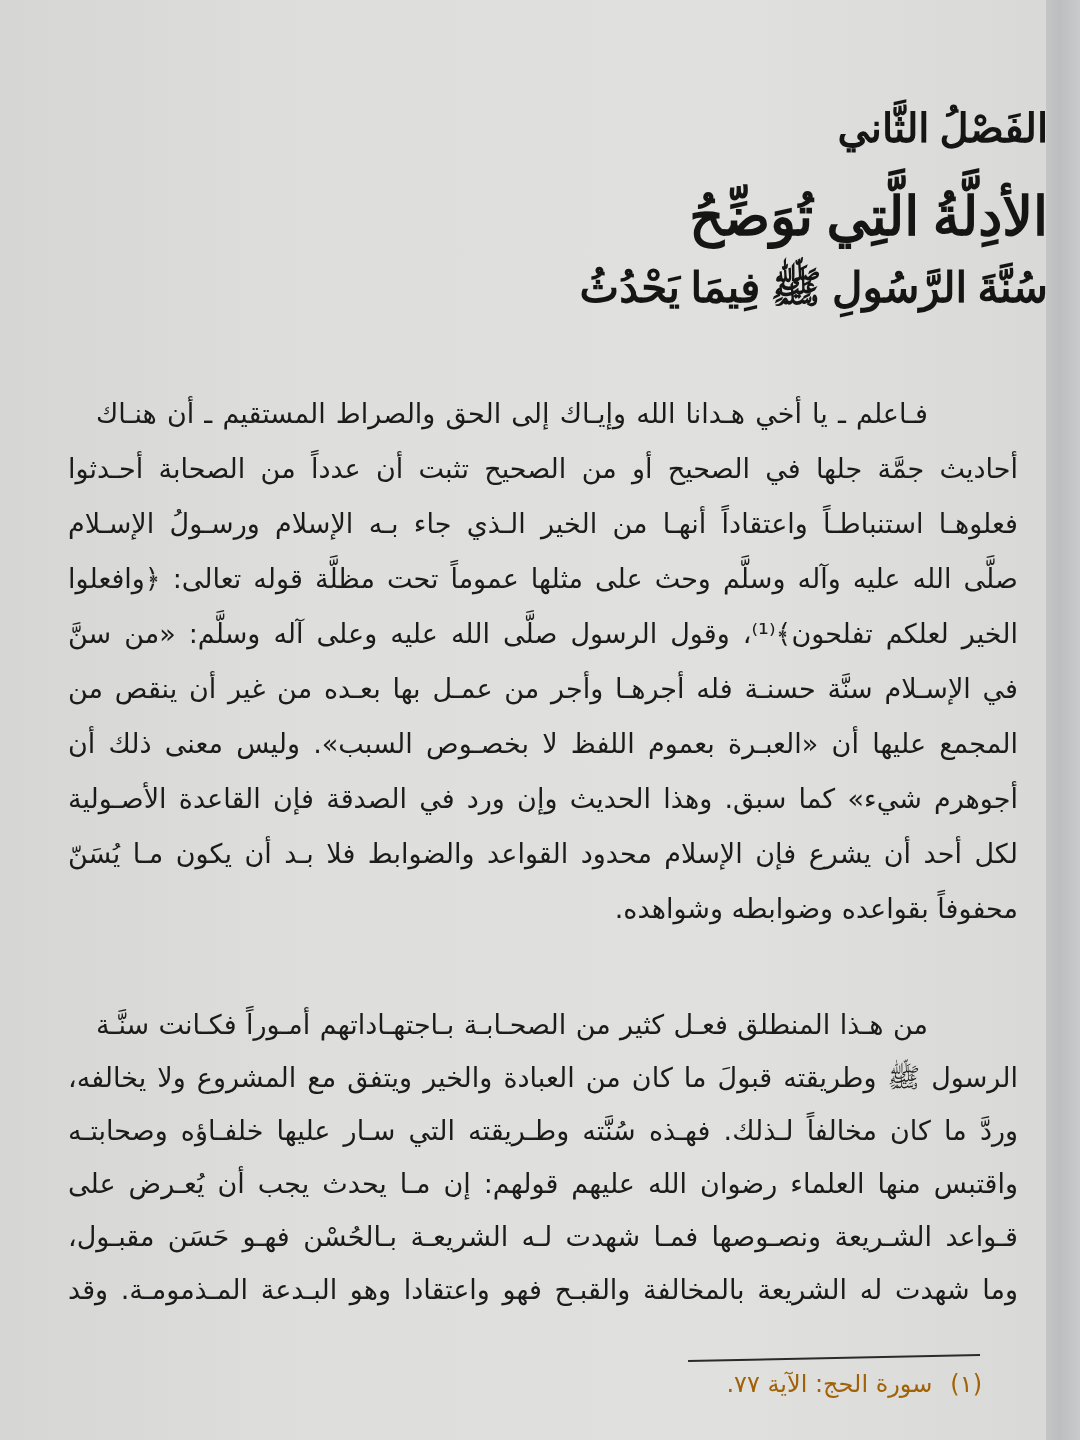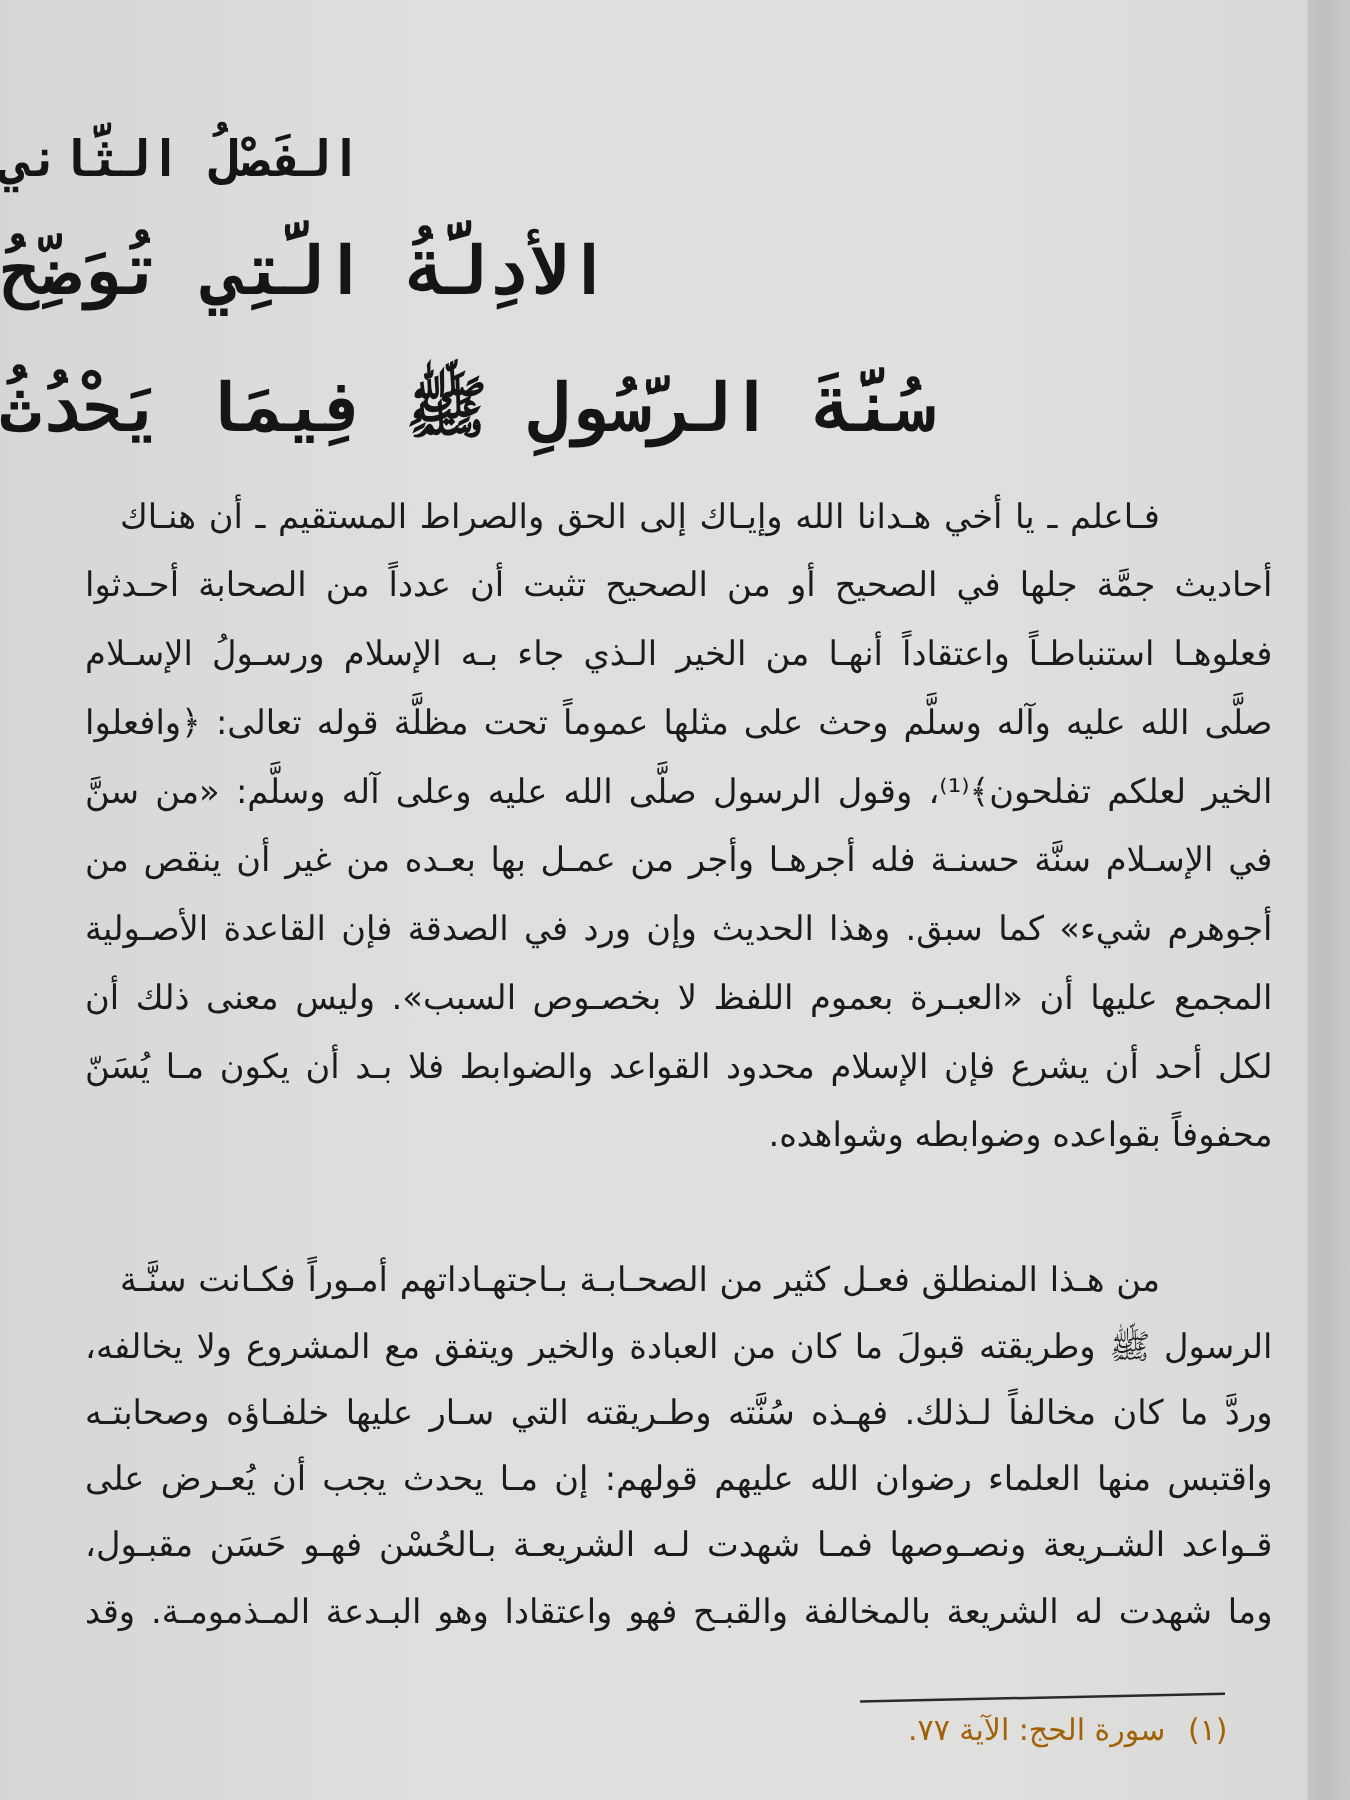--- a/index.html
+++ b/index.html
@@ -12,26 +12,26 @@
   }
   .page {
     position: absolute; left: 0; top: 0; width: 1048px; height: 1440px;
     background: linear-gradient(90deg, #d6d7d5 0%, #dedfdd 30%, #e0e1df 70%, #d9dad8 100%);
   }
   .page-edge {
     position: absolute; left: 1046px; top: 0; width: 34px; height: 1440px;
     background: linear-gradient(90deg, #c4c5c4 0%, #bdbec0 40%, #c9cacc 100%);
   }
   .heading {
-    position: absolute; left: 0; width: 1048px; text-align: left;
-    direction: rtl; font-family: Liberation Mono, monospace; font-weight: bold; color: #151515;
+    position: absolute; left: 0; width: 1048px; text-align: right;
+    direction: rtl; font-family: Liberation Serif, serif; font-weight: bold; color: #151515;
   }
   .h-chapter { top: 105px; font-size: 40px; }
   .h-title1 { top: 185px; font-size: 54px; }
-  .h-title2 { top: 262px; font-size: 54px; margin-top: 32px; }
+  .h-title2 { top: 262px; font-size: 42px; }
 
   .body-text {
     position: absolute; right: 62px; width: 950px;
     direction: rtl; font-family: "DejaVu Sans", "Liberation Sans", sans-serif;
     font-size: 27px; color: #1b1b1b;
   }
   .line {
     height: 55px; line-height: 55px; white-space: nowrap;
     text-align: justify; text-align-last: justify; overflow: hidden;
   }
@@ -61,22 +61,22 @@
 <div class="heading h-title1">الأدِلَّةُ الَّتِي تُوَضِّحُ</div>
 <div class="heading h-title2">سُنَّةَ الرَّسُولِ ﷺ فِيمَا يَحْدُثُ</div>
 
 <div class="body-text" id="para1">
   <div class="line indent">فـاعلم ـ يا أخي هـدانا الله وإيـاك إلى الحق والصراط المستقيم ـ أن هنـاك</div>
   <div class="line">أحاديث جمَّة جلها في الصحيح أو من الصحيح تثبت أن عدداً من الصحابة أحـدثوا</div>
   <div class="line">فعلوهـا استنباطـاً واعتقاداً أنهـا من الخير الـذي جاء بـه الإسلام ورسـولُ الإسـلام</div>
   <div class="line">صلَّى الله عليه وآله وسلَّم وحث على مثلها عموماً تحت مظلَّة قوله تعالى: ﴿وافعلوا</div>
   <div class="line">الخير لعلكم تفلحون﴾⁽¹⁾، وقول الرسول صلَّى الله عليه وعلى آله وسلَّم: «من سنَّ</div>
   <div class="line">في الإسـلام سنَّة حسنـة فله أجرهـا وأجر من عمـل بها بعـده من غير أن ينقص من</div>
+  <div class="line">المجمع عليها أن «العبـرة بعموم اللفظ لا بخصـوص السبب». وليس معنى ذلك أن</div>
   <div class="line">أجوهرم شيء» كما سبق. وهذا الحديث وإن ورد في الصدقة فإن القاعدة الأصـولية</div>
-  <div class="line">المجمع عليها أن «العبـرة بعموم اللفظ لا بخصـوص السبب». وليس معنى ذلك أن</div>
   <div class="line">لكل أحد أن يشرع فإن الإسلام محدود القواعد والضوابط فلا بـد أن يكون مـا يُسَنّ</div>
   <div class="line last">محفوفاً بقواعده وضوابطه وشواهده.</div>
 </div>
 
 <div class="body-text" id="para2">
   <div class="line indent">من هـذا المنطلق فعـل كثير من الصحـابـة بـاجتهـاداتهم أمـوراً فكـانت سنَّـة</div>
   <div class="line">الرسول ﷺ وطريقته قبولَ ما كان من العبادة والخير ويتفق مع المشروع ولا يخالفه،</div>
   <div class="line">وردَّ ما كان مخالفاً لـذلك. فهـذه سُنَّته وطـريقته التي سـار عليها خلفـاؤه وصحابتـه</div>
   <div class="line">واقتبس منها العلماء رضوان الله عليهم قولهم: إن مـا يحدث يجب أن يُعـرض على</div>
   <div class="line">قـواعد الشـريعة ونصـوصها فمـا شهدت لـه الشريعـة بـالحُسْن فهـو حَسَن مقبـول،</div>

